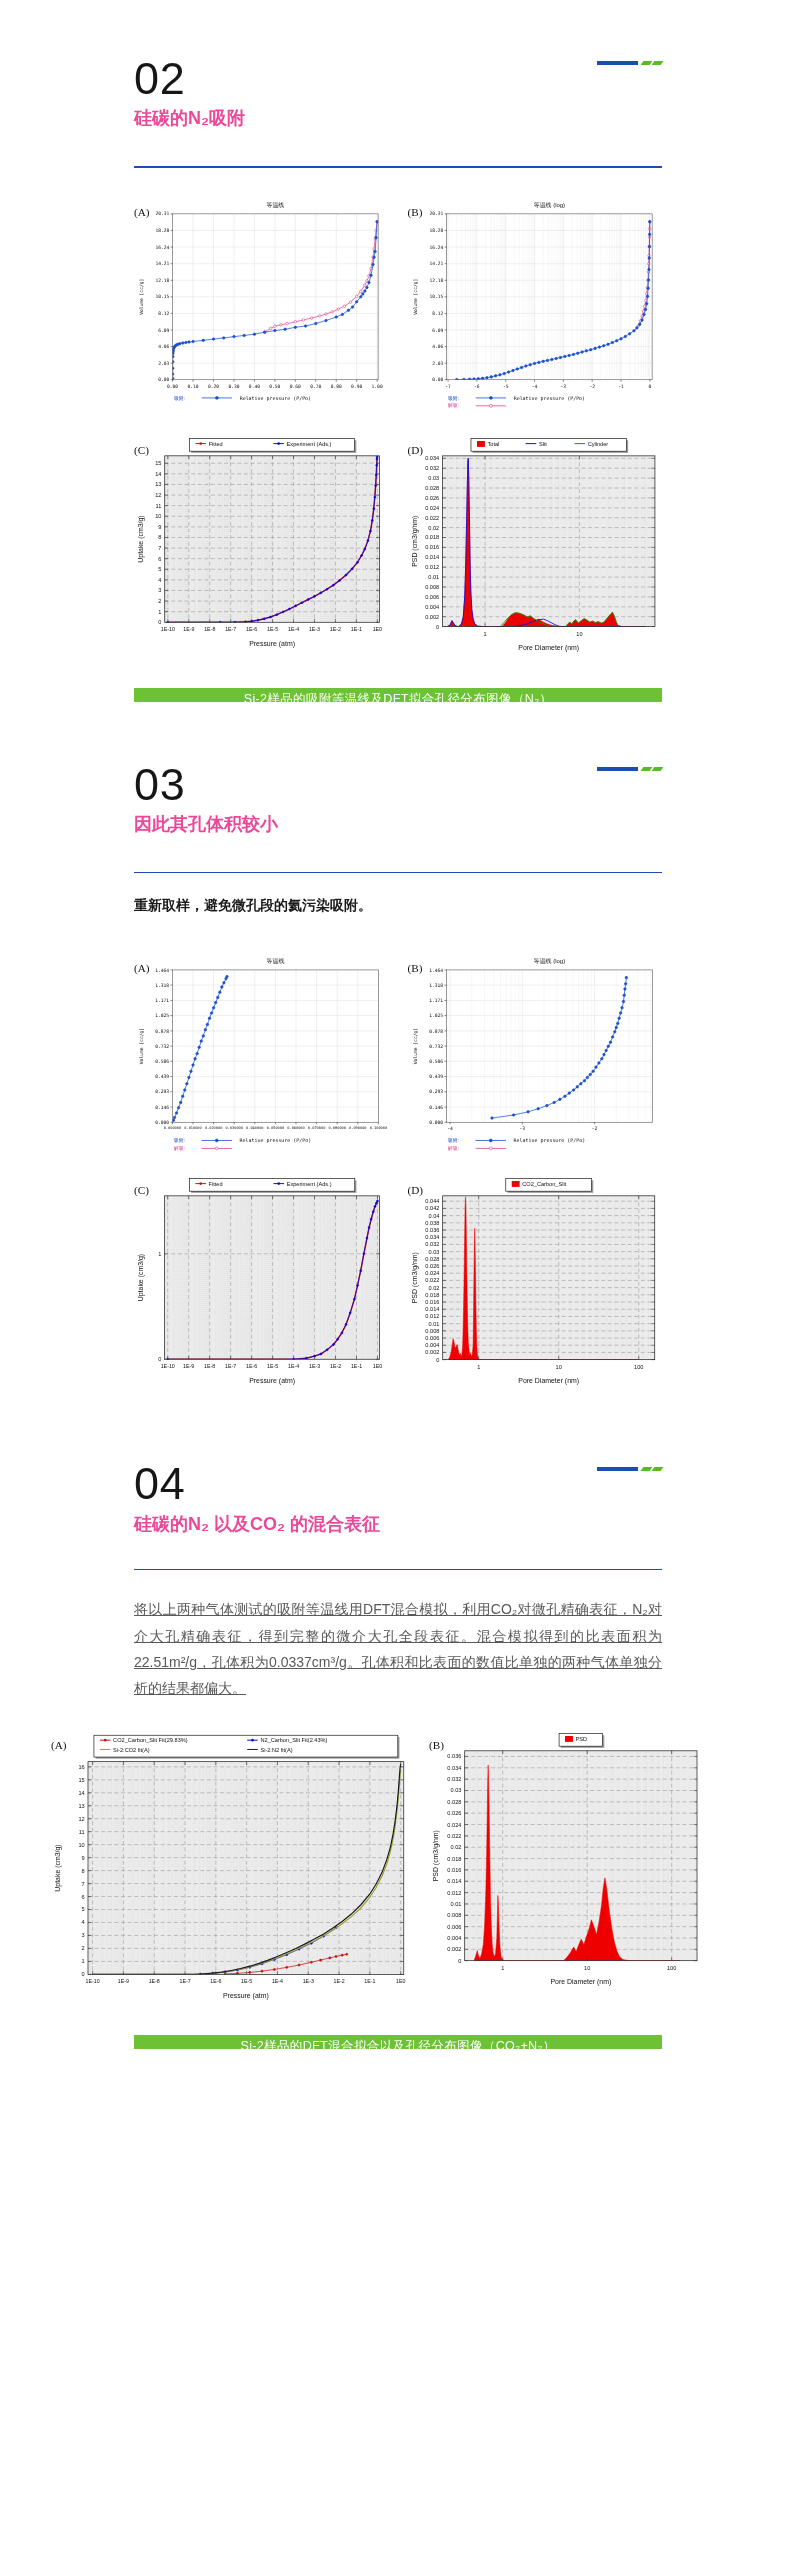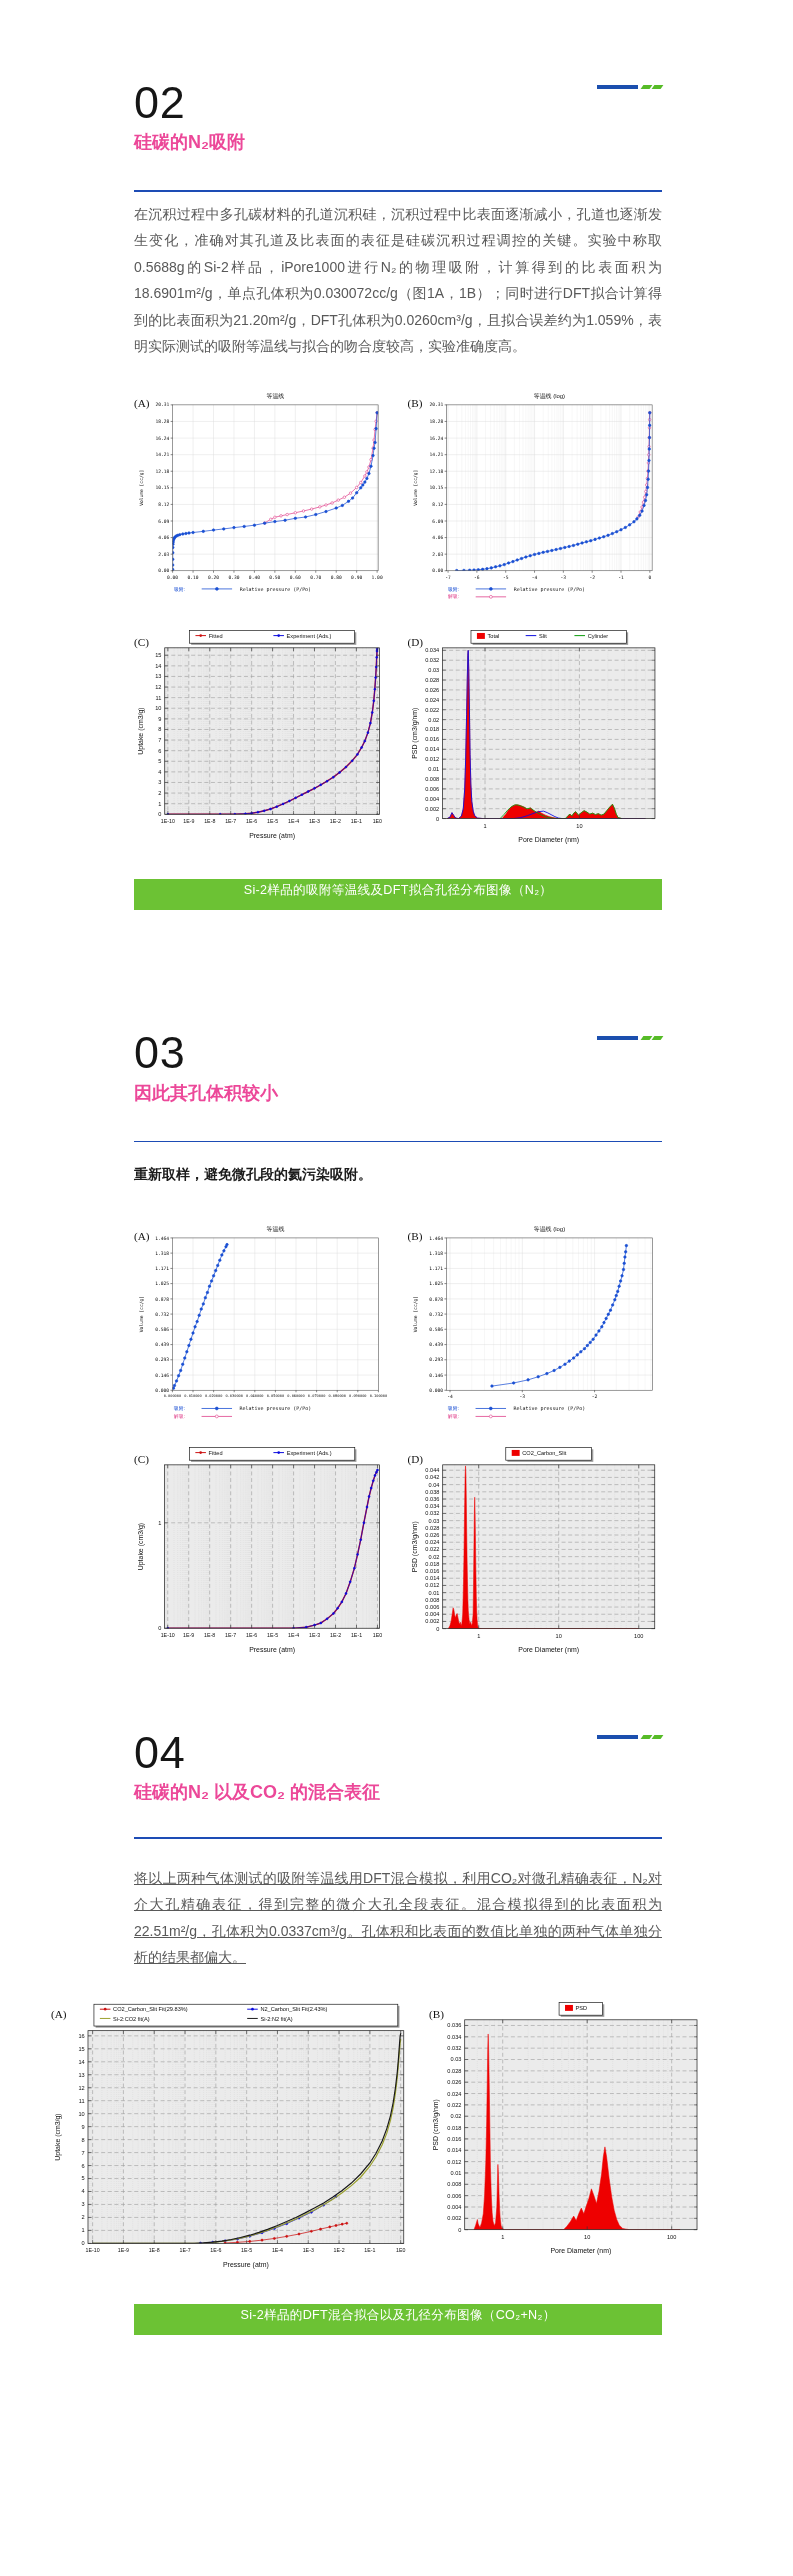--- a/index.html
+++ b/index.html
@@ -1,60 +1,59 @@
 <!DOCTYPE html>
 <html style="font-size:10.6px"><head>
 <meta charset="utf-8">
 <style>
   html,body{margin:0;padding:0;background:#ffffff;}
   body{width:793px;font-family:"Liberation Sans",sans-serif;-webkit-font-smoothing:antialiased;}
   .page{width:793px;min-height:2576px;padding-bottom:40px;box-sizing:border-box;}
   .content{width:528px;margin-left:134px;}
   .sec{position:relative;}
-  .sec-02{padding-top:80px;}
-  .sec-03{padding-top:120px;}
+  .sec-02{padding-top:56px;}
+  .sec-03{padding-top:60px;}
   .sec-04{padding-top:67px;}
   .sec-head{position:relative;}
   .sec-num{font-size:45px;font-weight:200;color:#161616;line-height:1;letter-spacing:0.7px;}
   .sec-title{font-size:18px;font-weight:700;color:#ec4899;margin-top:5.3px;}
   .deco{position:absolute;top:5.3px;right:0;display:flex;align-items:center;gap:3.3px;}
   .deco-bar{width:41px;height:4px;background:#1b4fae;}
   .deco-slash{width:8.6px;height:4px;background:#56bb27;transform:skewX(-35deg);}
   .rule{height:1.3px;background:#1d4cb5;border:none;margin:36px 0 0 0;}
   .sec-04 .rule{margin-top:33px;}
   .intro{margin:21px 0 0;font-size:14px;font-weight:700;color:#1c1c1c;line-height:22.5px;}
   .intro:empty{display:none;}
   .para{margin:9.3px 0 0;font-size:14px;font-weight:400;color:#595959;line-height:26.4px;text-align:justify;}
   .sec-04 .para{margin-top:26.4px;text-decoration:underline;}
   .figures{display:grid;grid-template-columns:255px 255px;column-gap:18.5px;row-gap:10.6px;margin-top:30px;}
   .sec-03 .figures{margin-top:37px;}
   .figures.wide{grid-template-columns:362px 276px;column-gap:16px;width:655px;margin-left:-83px;margin-top:29px;}
   .panel{position:relative;}
   .plabel{position:absolute;left:0;top:8px;font-family:"Liberation Serif",serif;font-size:11.2px;color:#111;}
   .chart-mount svg{display:block;}
-  .caption{margin-top:26.4px;height:31px;line-height:23px;background:#6cc234;color:#ffffff;text-align:center;font-size:12.6px;letter-spacing:0.3px;}
+  .caption{margin-top:26.4px;height:14px;line-height:23px;background:#6cc234;color:#ffffff;text-align:center;font-size:12.6px;letter-spacing:0.3px;}
 </style>
 </head>
 <body>
 
 <div class="page">
   <div class="content">
 
     <section class="sec sec-02">
       <div class="sec-head">
         <div class="sec-num">02</div>
         <div class="sec-title">硅碳的N₂吸附</div>
         <div class="deco">
           <span class="deco-bar"></span>
           <span class="deco-slash"></span>
           <span class="deco-slash"></span>
         </div>
       </div>
       <hr class="rule">
-      <p class="para">在沉积过程中多孔碳材料的孔道沉积硅，沉积过程中比表面逐渐减小，孔道也逐渐发生变化，准确对其孔道及比表面的表征是硅碳沉积过程调控的关键。实验中称取0.5688g的Si-2样品，iPore1000进行N₂的物理吸附，计算得到的比表面积为18.6901m²/g，单点孔体积为0.030072cc/g（图1A，1B）；同时进行DFT拟合计算得到的比表面积为21.20m²/g，DFT孔体积为0.0260cm³/g，且拟合误差约为1.059%，表明实际测试的吸附等温线与拟合的吻合度较高，实验准确度高。</p>
       <div class="figures">
         <div class="panel">
             <span class="plabel">(A)</span>
             <div class="chart-mount">
               <svg width="255" height="228" viewBox="0 0 385 345">
                 <rect x="58" y="24" width="311" height="251" fill="#ffffff"></rect>
                 <line x1="88.9452736318408" y1="24" x2="88.9452736318408" y2="275" stroke="#dcdcdc" stroke-width="0.7" stroke-dasharray="0"></line>
                 <line x1="119.89054726368161" y1="24" x2="119.89054726368161" y2="275" stroke="#dcdcdc" stroke-width="0.7" stroke-dasharray="0"></line>
                 <line x1="150.8358208955224" y1="24" x2="150.8358208955224" y2="275" stroke="#dcdcdc" stroke-width="0.7" stroke-dasharray="0"></line>
                 <line x1="181.78109452736322" y1="24" x2="181.78109452736322" y2="275" stroke="#dcdcdc" stroke-width="0.7" stroke-dasharray="0"></line>

